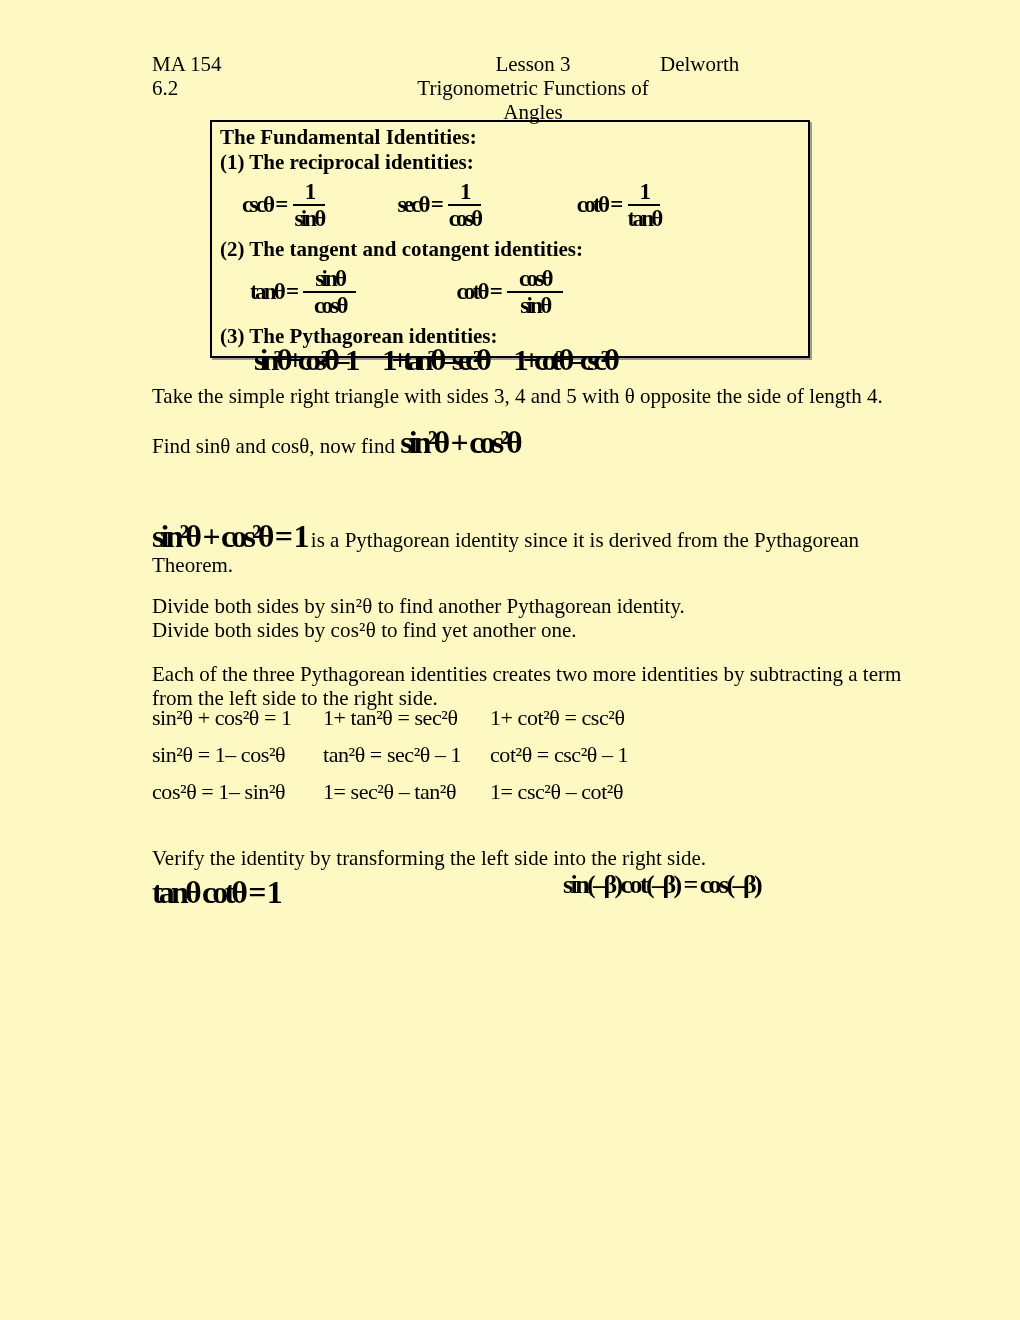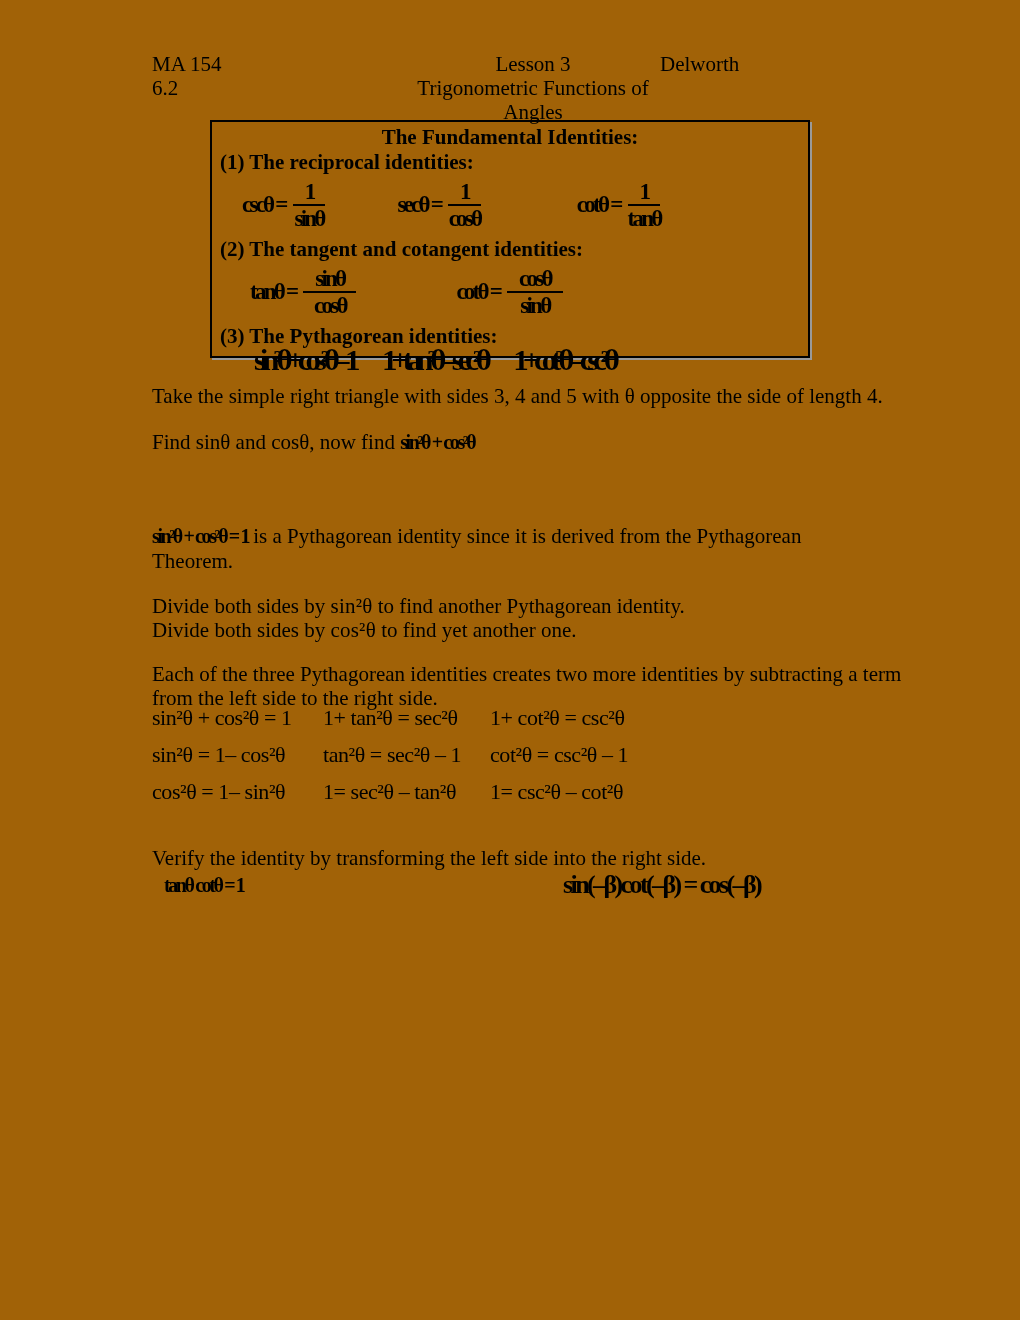--- a/index.html
+++ b/index.html
@@ -1,58 +1,58 @@
 <!DOCTYPE html>
 <html><head>
 <meta charset="utf-8">
 <style>
   html,body{margin:0;padding:0;background:#e8e8e8;}
   .page{
     position:relative;width:1020px;height:1320px;margin:0 auto;
-    background:#a16207;color:#000;
+    background:#fef9c3;color:#000;
     font-family:"Liberation Serif","DejaVu Serif",serif;
     overflow:hidden;
   }
   
   .hdr-row{position:absolute;left:152px;width:718px;display:flex;
     font-size:21px;line-height:24px;}
   .hdr-row .l{width:210px;text-align:left;}
   .hdr-row .c{flex:1;text-align:center;margin-left:44px;}
   .hdr-row .r{width:210px;text-align:left;}
   
   .idbox{
     position:absolute;left:210px;top:120px;width:600px;height:238px;
     border:2px solid #000;box-shadow:2px 2px 0 #9a9a9a;
     box-sizing:border-box;padding:3px 8px 0 8px;
   }
-  .box-title{text-align:center;font-weight:bold;font-size:21px;line-height:25px;}
+  .box-title{text-align:left;font-weight:bold;font-size:21px;line-height:25px;}
   .box-h{font-weight:bold;font-size:21px;line-height:25px;}
   .frac-row{display:flex;margin:4px 0 6px 22px;}
   .feq{display:flex;align-items:center;}
   .feq .lhs{font-weight:bold;font-size:23px;letter-spacing:-0.12em;margin-right:7px;white-space:nowrap;}
   .frac{display:inline-flex;flex-direction:column;align-items:center;}
   .frac .num{font-weight:bold;font-size:23px;line-height:25px;padding:0 12px;
     border-bottom:2px solid #000;letter-spacing:-0.12em;white-space:nowrap;}
   .frac .den{font-weight:bold;font-size:23px;line-height:25px;letter-spacing:-0.12em;white-space:nowrap;}
   .gap1{margin-right:72px;}
   .gap2{margin-right:96px;}
   .garble{
     font-weight:bold;font-size:31px;line-height:26px;margin-left:34px;
     letter-spacing:-0.20em;word-spacing:26px;white-space:nowrap;
     transform:scaleY(0.92);transform-origin:left top;
   }
   
   .bt{position:absolute;left:152px;font-size:21px;line-height:24px;white-space:nowrap;}
-  .eqsq{font-weight:bold;font-size:20px;letter-spacing:-0.12em;white-space:nowrap;}
+  .eqsq{font-weight:bold;font-size:32px;letter-spacing:-0.12em;white-space:nowrap;}
   .mth{letter-spacing:0.01em;}
   .idgrid{position:absolute;left:152px;top:706px;font-size:22px;}
   .idgrid .row{display:flex;line-height:24px;margin-bottom:13px;letter-spacing:-0.02em;white-space:nowrap;}
   .idgrid .c1{width:171px;}
   .idgrid .c2{width:167px;}
-  .final-left{position:absolute;left:164px;top:874px;}
+  .final-left{position:absolute;left:152px;top:874px;}
   .final-right{position:absolute;left:563px;top:870px;}
 </style>
 </head>
 <body>
 
 <div class="page">
 
   <div class="hdr-row" style="top:52px;">
     <span class="l">MA 154</span>
     <span class="c">Lesson 3</span>

